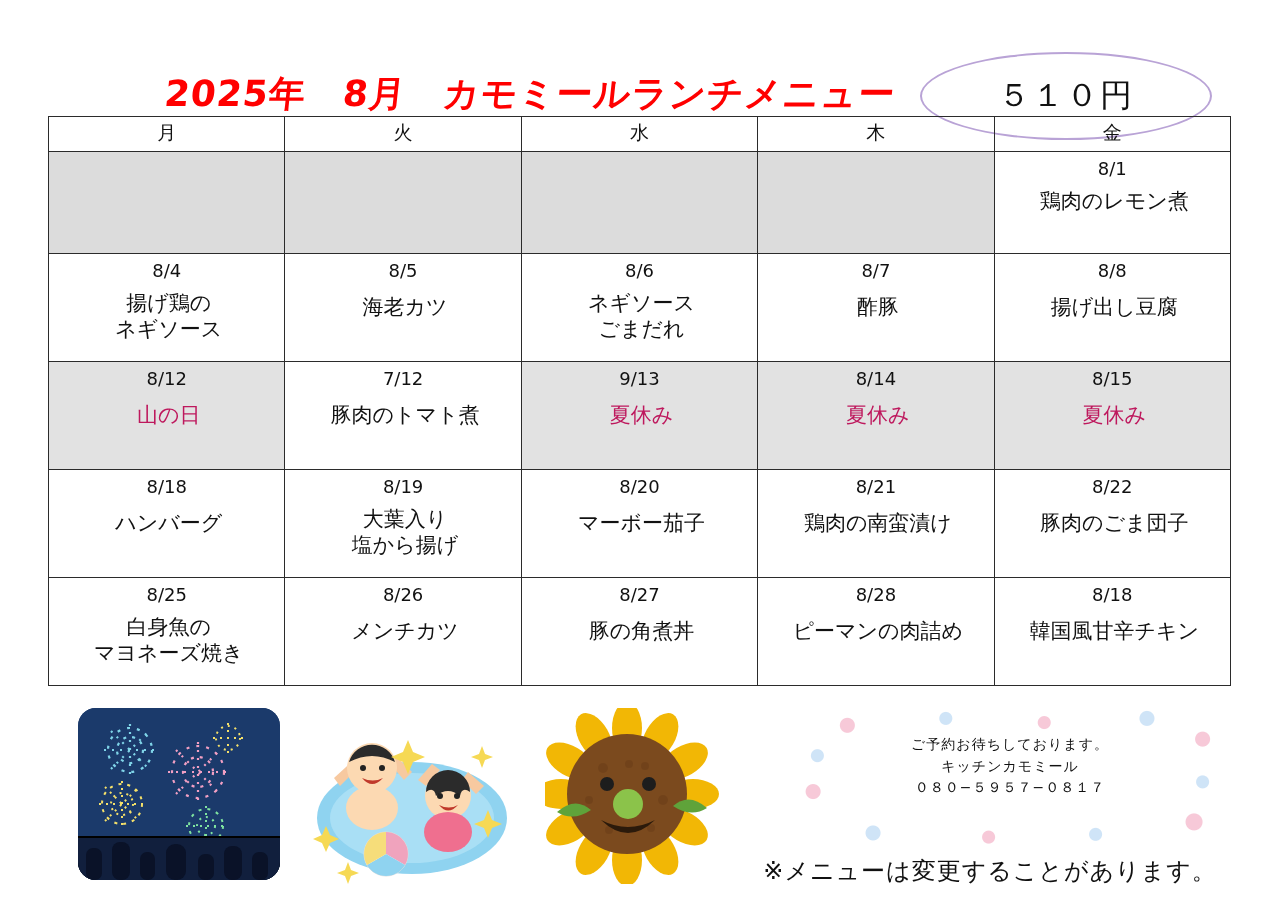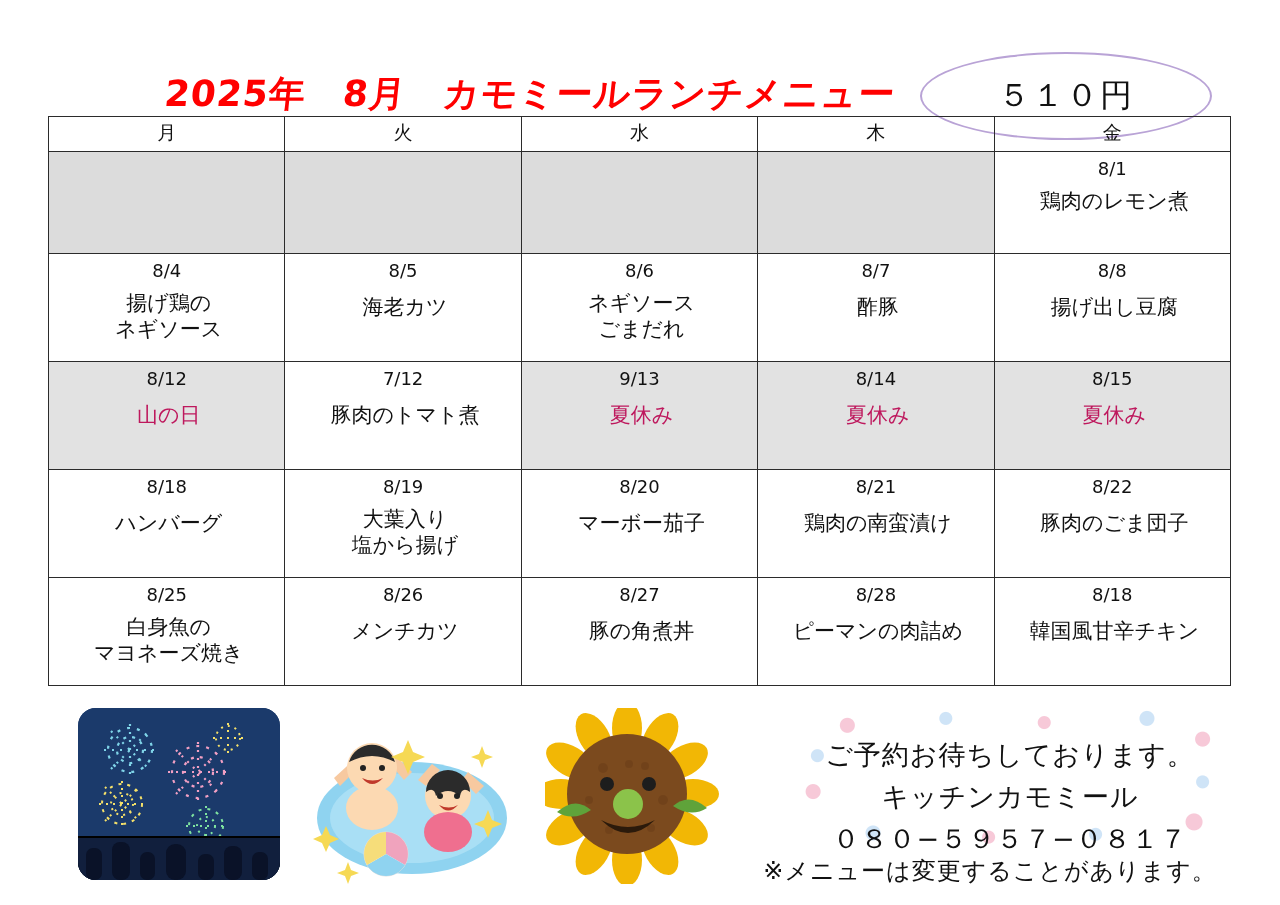--- a/index.html
+++ b/index.html
@@ -144,21 +144,21 @@
       radial-gradient(circle at 45% 95%, #f7c9d8 0 6px, transparent 7px),
       radial-gradient(circle at 18% 92%, #cfe4f7 0 7px, transparent 8px),
       radial-gradient(circle at 4% 62%, #f7c9d8 0 7px, transparent 8px),
       radial-gradient(circle at 5% 36%, #cfe4f7 0 6px, transparent 7px);
     pointer-events: none;
   }
   .notice-text {
     position: absolute;
     left: 0; right: 0; top: 28px;
     text-align: center;
-    font-size: 27px;
+    font-size: 14px;
     line-height: 1.55;
     color: #111;
     font-family: "DejaVu Sans", sans-serif;
     white-space: pre-line;
     letter-spacing: 1px;
   }
   .disclaimer {
     position: absolute;
     left: 740px; top: 155px;
     width: 500px;

